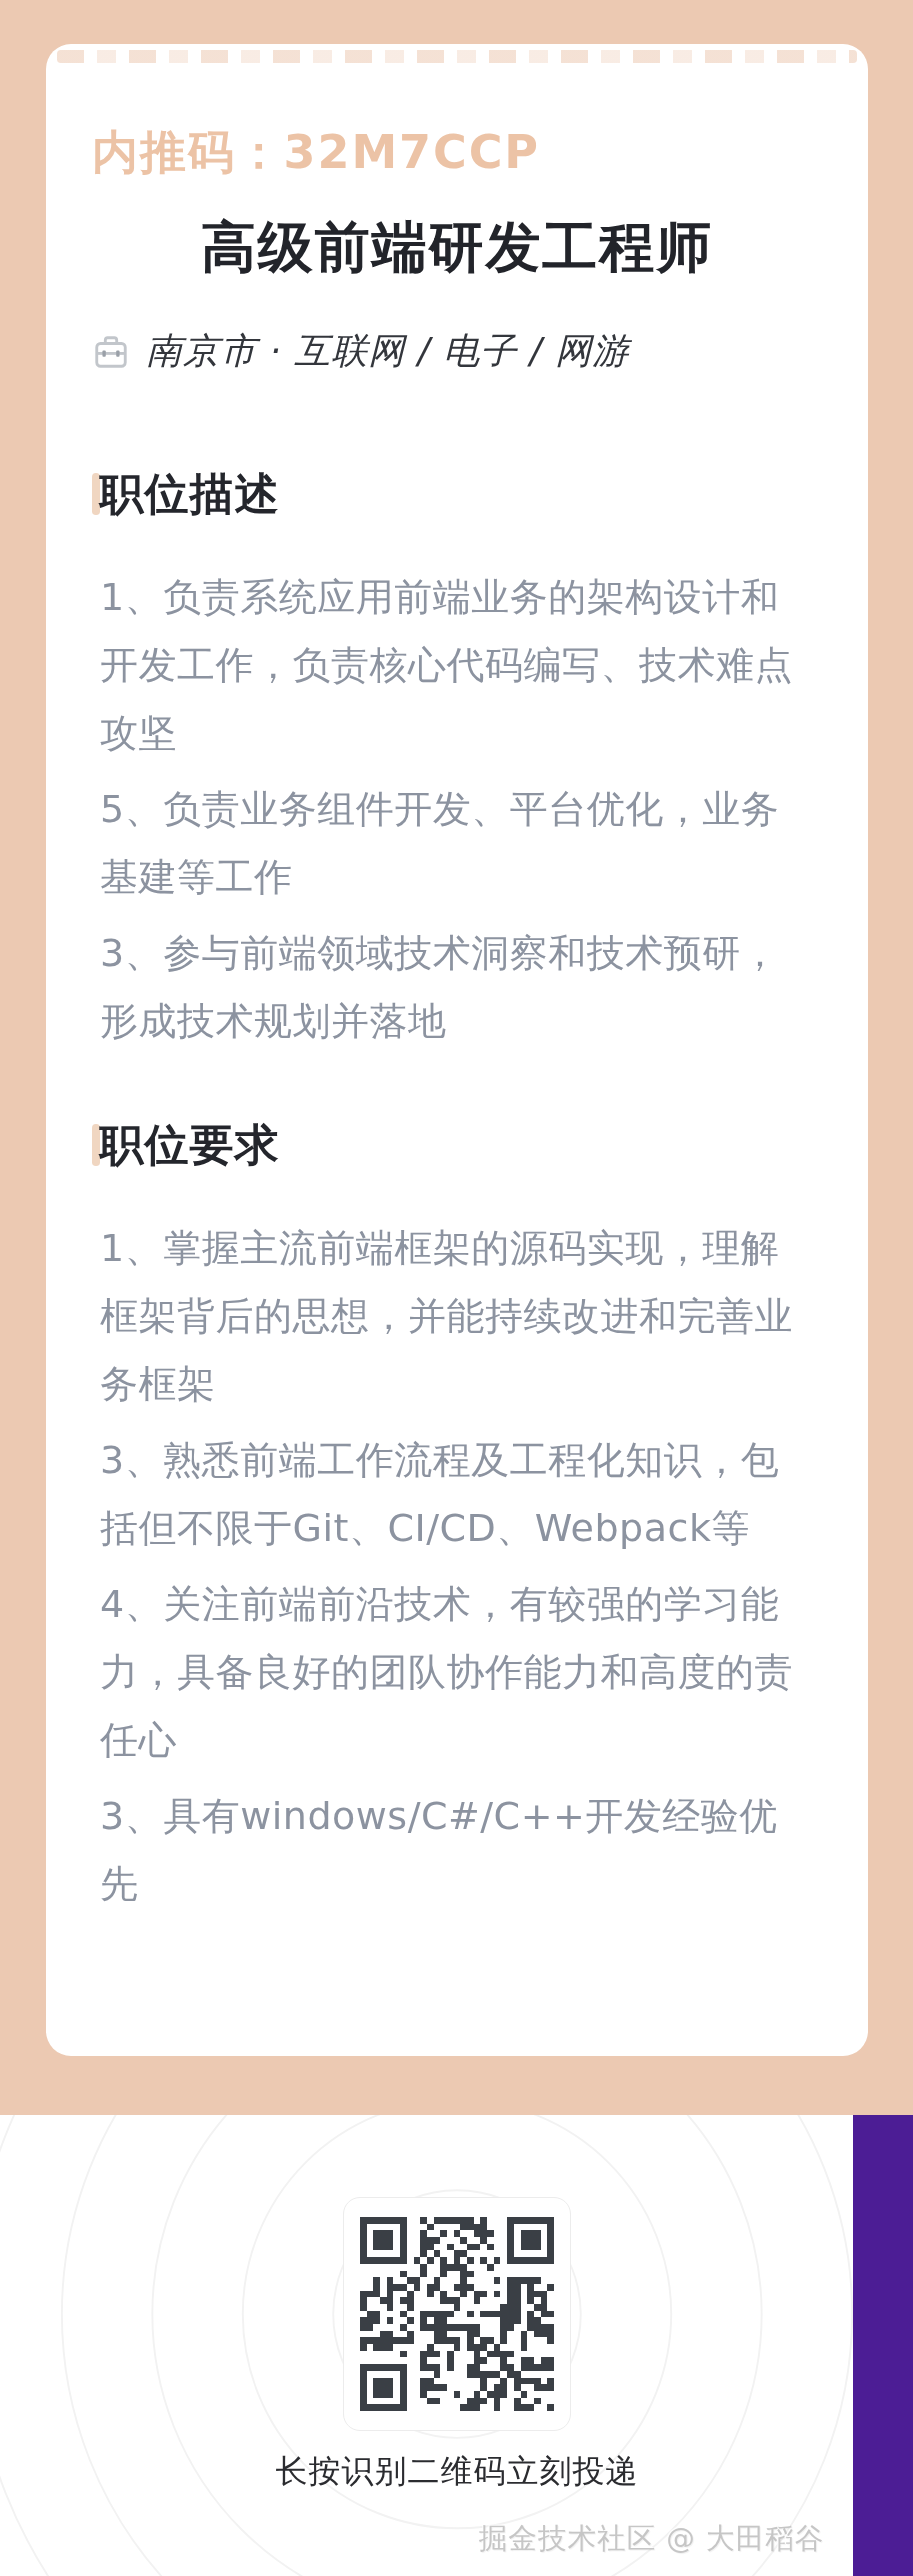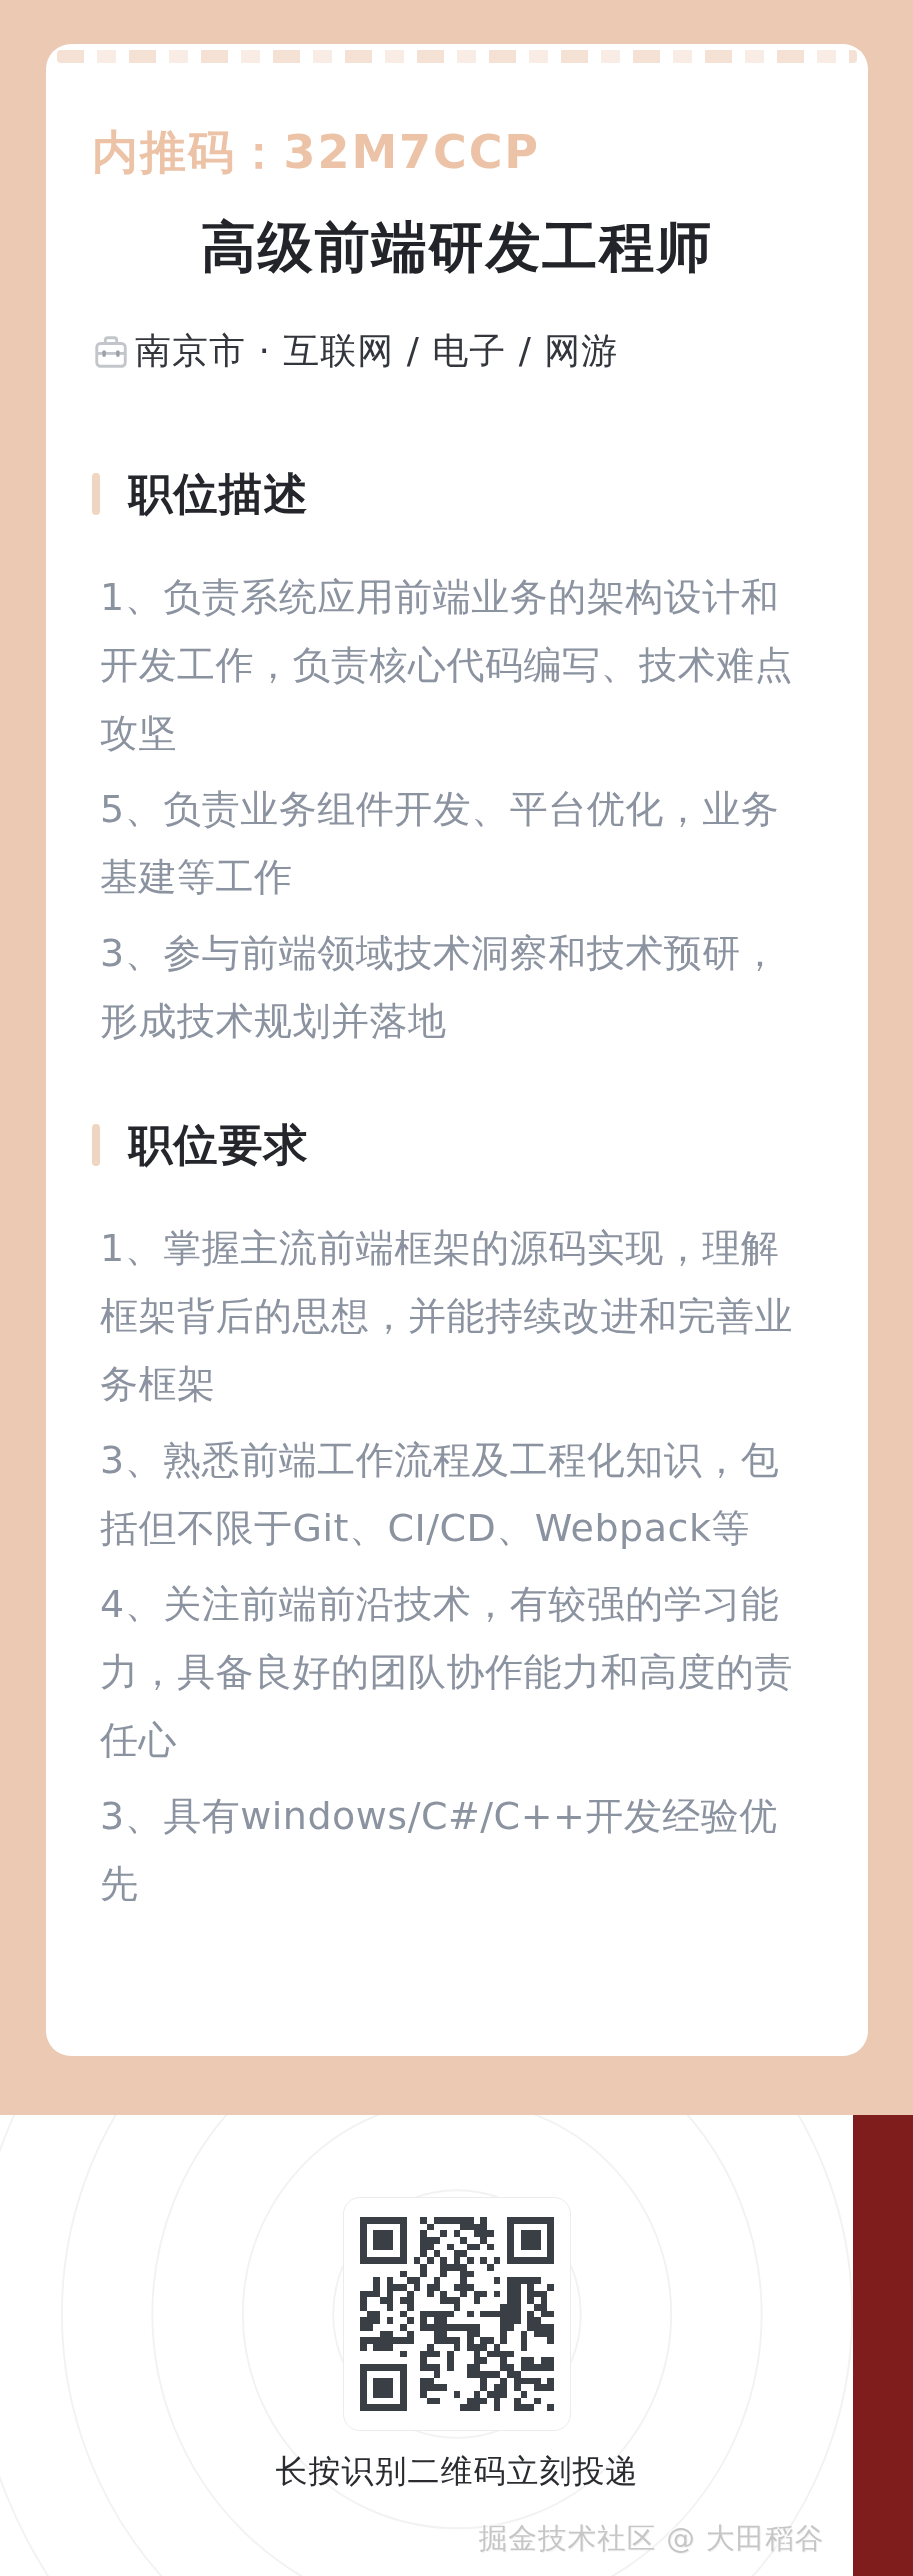--- a/index.html
+++ b/index.html
@@ -1,34 +1,34 @@
 <!DOCTYPE html>
 <html style="font-size:15.2px"><head>
 <meta charset="utf-8">
 <style>
   html,body{margin:0;padding:0;background:#fff;}
   .page{position:relative;width:914px;height:2576px;overflow:hidden;
-        font-family:"DejaVu Sans","Liberation Sans",sans-serif;background:#7f1d1d;}
+        font-family:"DejaVu Sans","Liberation Sans",sans-serif;background:#4c1d95;}
   .peach-bg{position:absolute;top:0;left:0;width:914px;height:2115px;background:#ECC9B2;}
   
   .job-card{position:absolute;top:44px;left:46px;width:822px;height:2012px;
             background:#ffffff;border-radius:25px;box-sizing:border-box;
             padding:82px 46px 0 46px;}
   .deco-dashes{position:absolute;top:5.7px;left:11.4px;right:11.4px;height:13.3px;border-radius:3.8px;
             background:repeating-linear-gradient(90deg,
               rgba(236,201,178,.55) 0 27px, rgba(255,255,255,0) 27px 40px,
               rgba(236,201,178,.35) 40px 59px, rgba(255,255,255,0) 59px 72px);}
   .referral{font-size:46px;font-weight:700;color:#ECC3A6;letter-spacing:1.9px;line-height:1.15;}
   .job-title{margin-top:38px;font-size:55px;font-weight:800;color:#22242A;
              letter-spacing:1.9px;line-height:1.1;text-align:center;}
-  .loc-row{margin-top:50px;display:flex;align-items:center;gap:5px;}
+  .loc-row{margin-top:50px;display:flex;align-items:center;gap:16px;font-style:italic;}
   .loc-text{font-size:36px;color:#33363C;letter-spacing:1px;}
   .section-desc{margin-top:95px;}
   .section-req{margin-top:67px;}
-  .sec-head{display:flex;align-items:center;gap:29px;height:46px;}
+  .sec-head{display:flex;align-items:center;gap:0;height:46px;}
   .sec-bar{width:7.6px;height:42px;border-radius:3.8px;background:#F0D6C1;}
   .sec-title{font-size:44px;font-weight:700;color:#24262C;letter-spacing:1px;}
   .sec-body{margin-top:46px;}
   .sec-body p{margin:8px;font-size:38px;line-height:68px;color:#8C93A0;
               letter-spacing:0.5px;word-break:break-all;}
   
   .bottom{position:absolute;top:2115px;left:0;width:853px;height:461px;
           background:#fff;overflow:hidden;}
   .rings{position:absolute;top:0;left:0;}
   .qr-card{position:absolute;top:82px;left:343px;width:228px;height:234px;

